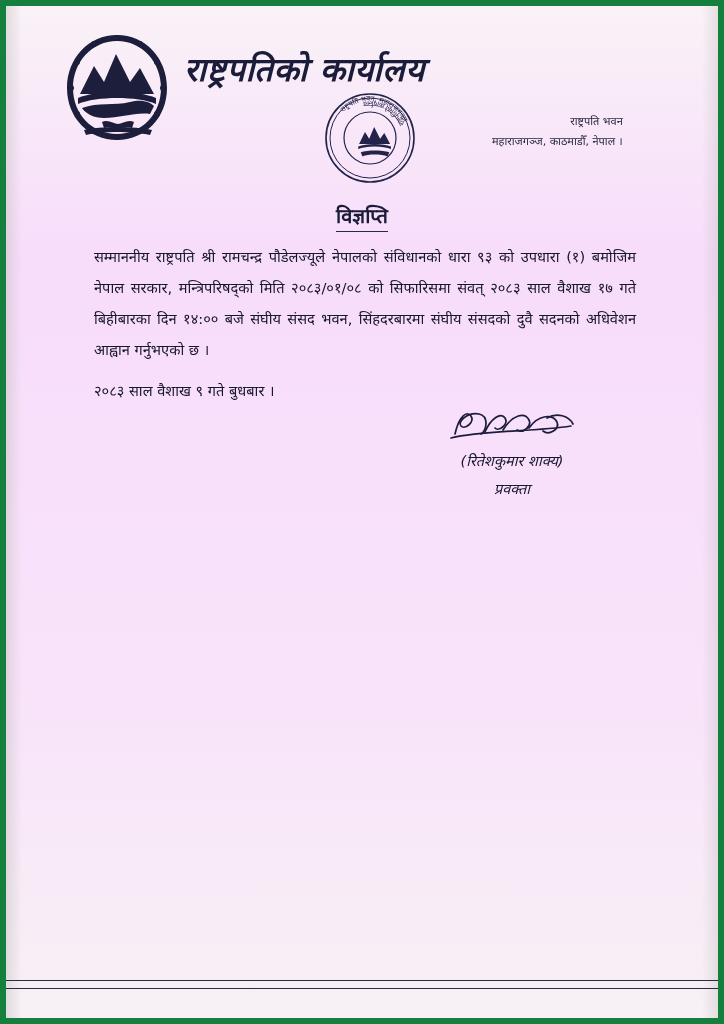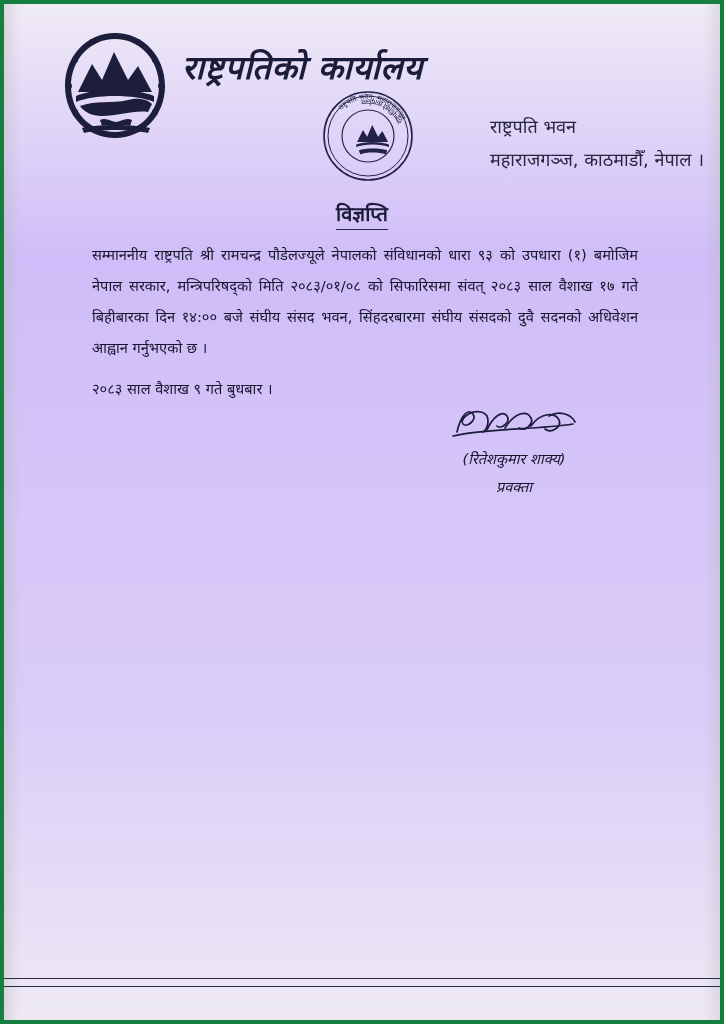--- a/index.html
+++ b/index.html
@@ -7,24 +7,24 @@
     padding: 0;
     background: #ffffff;
   }
   body {
     font-family: "DejaVu Sans", sans-serif;
   }
   .page {
     position: relative;
     width: 724px;
     height: 1024px;
-    background: #8b5cf6;
+    background: #f0abfc;
     overflow: hidden;
     box-sizing: border-box;
-    border: 4px solid #15803d;
+    border: 6px solid #15803d;
   }
   
   .paper-tint {
     position: absolute;
     inset: 0;
     background:
       linear-gradient(180deg, rgba(250,250,246,0.9) 0%, rgba(253,253,250,0.6) 25%, rgba(252,252,249,0.7) 70%, rgba(248,248,244,0.9) 100%);
     pointer-events: none;
   }
   .letterhead {
@@ -57,23 +57,24 @@
     position: absolute;
     left: 316px;
     top: 66px;
     width: 96px;
     height: 96px;
   }
   .address {
     position: absolute;
     left: 486px;
     top: 88px;
-    font-size: 18px;
+    font-size: 11px;
     line-height: 1.85;
     color: #26263f;
+    text-align: right;
   }
   .doc-heading {
     position: absolute;
     top: 196px;
     left: 0;
     right: 0;
     text-align: center;
     font-size: 20px;
     font-weight: 700;
     color: #1b1b3a;

